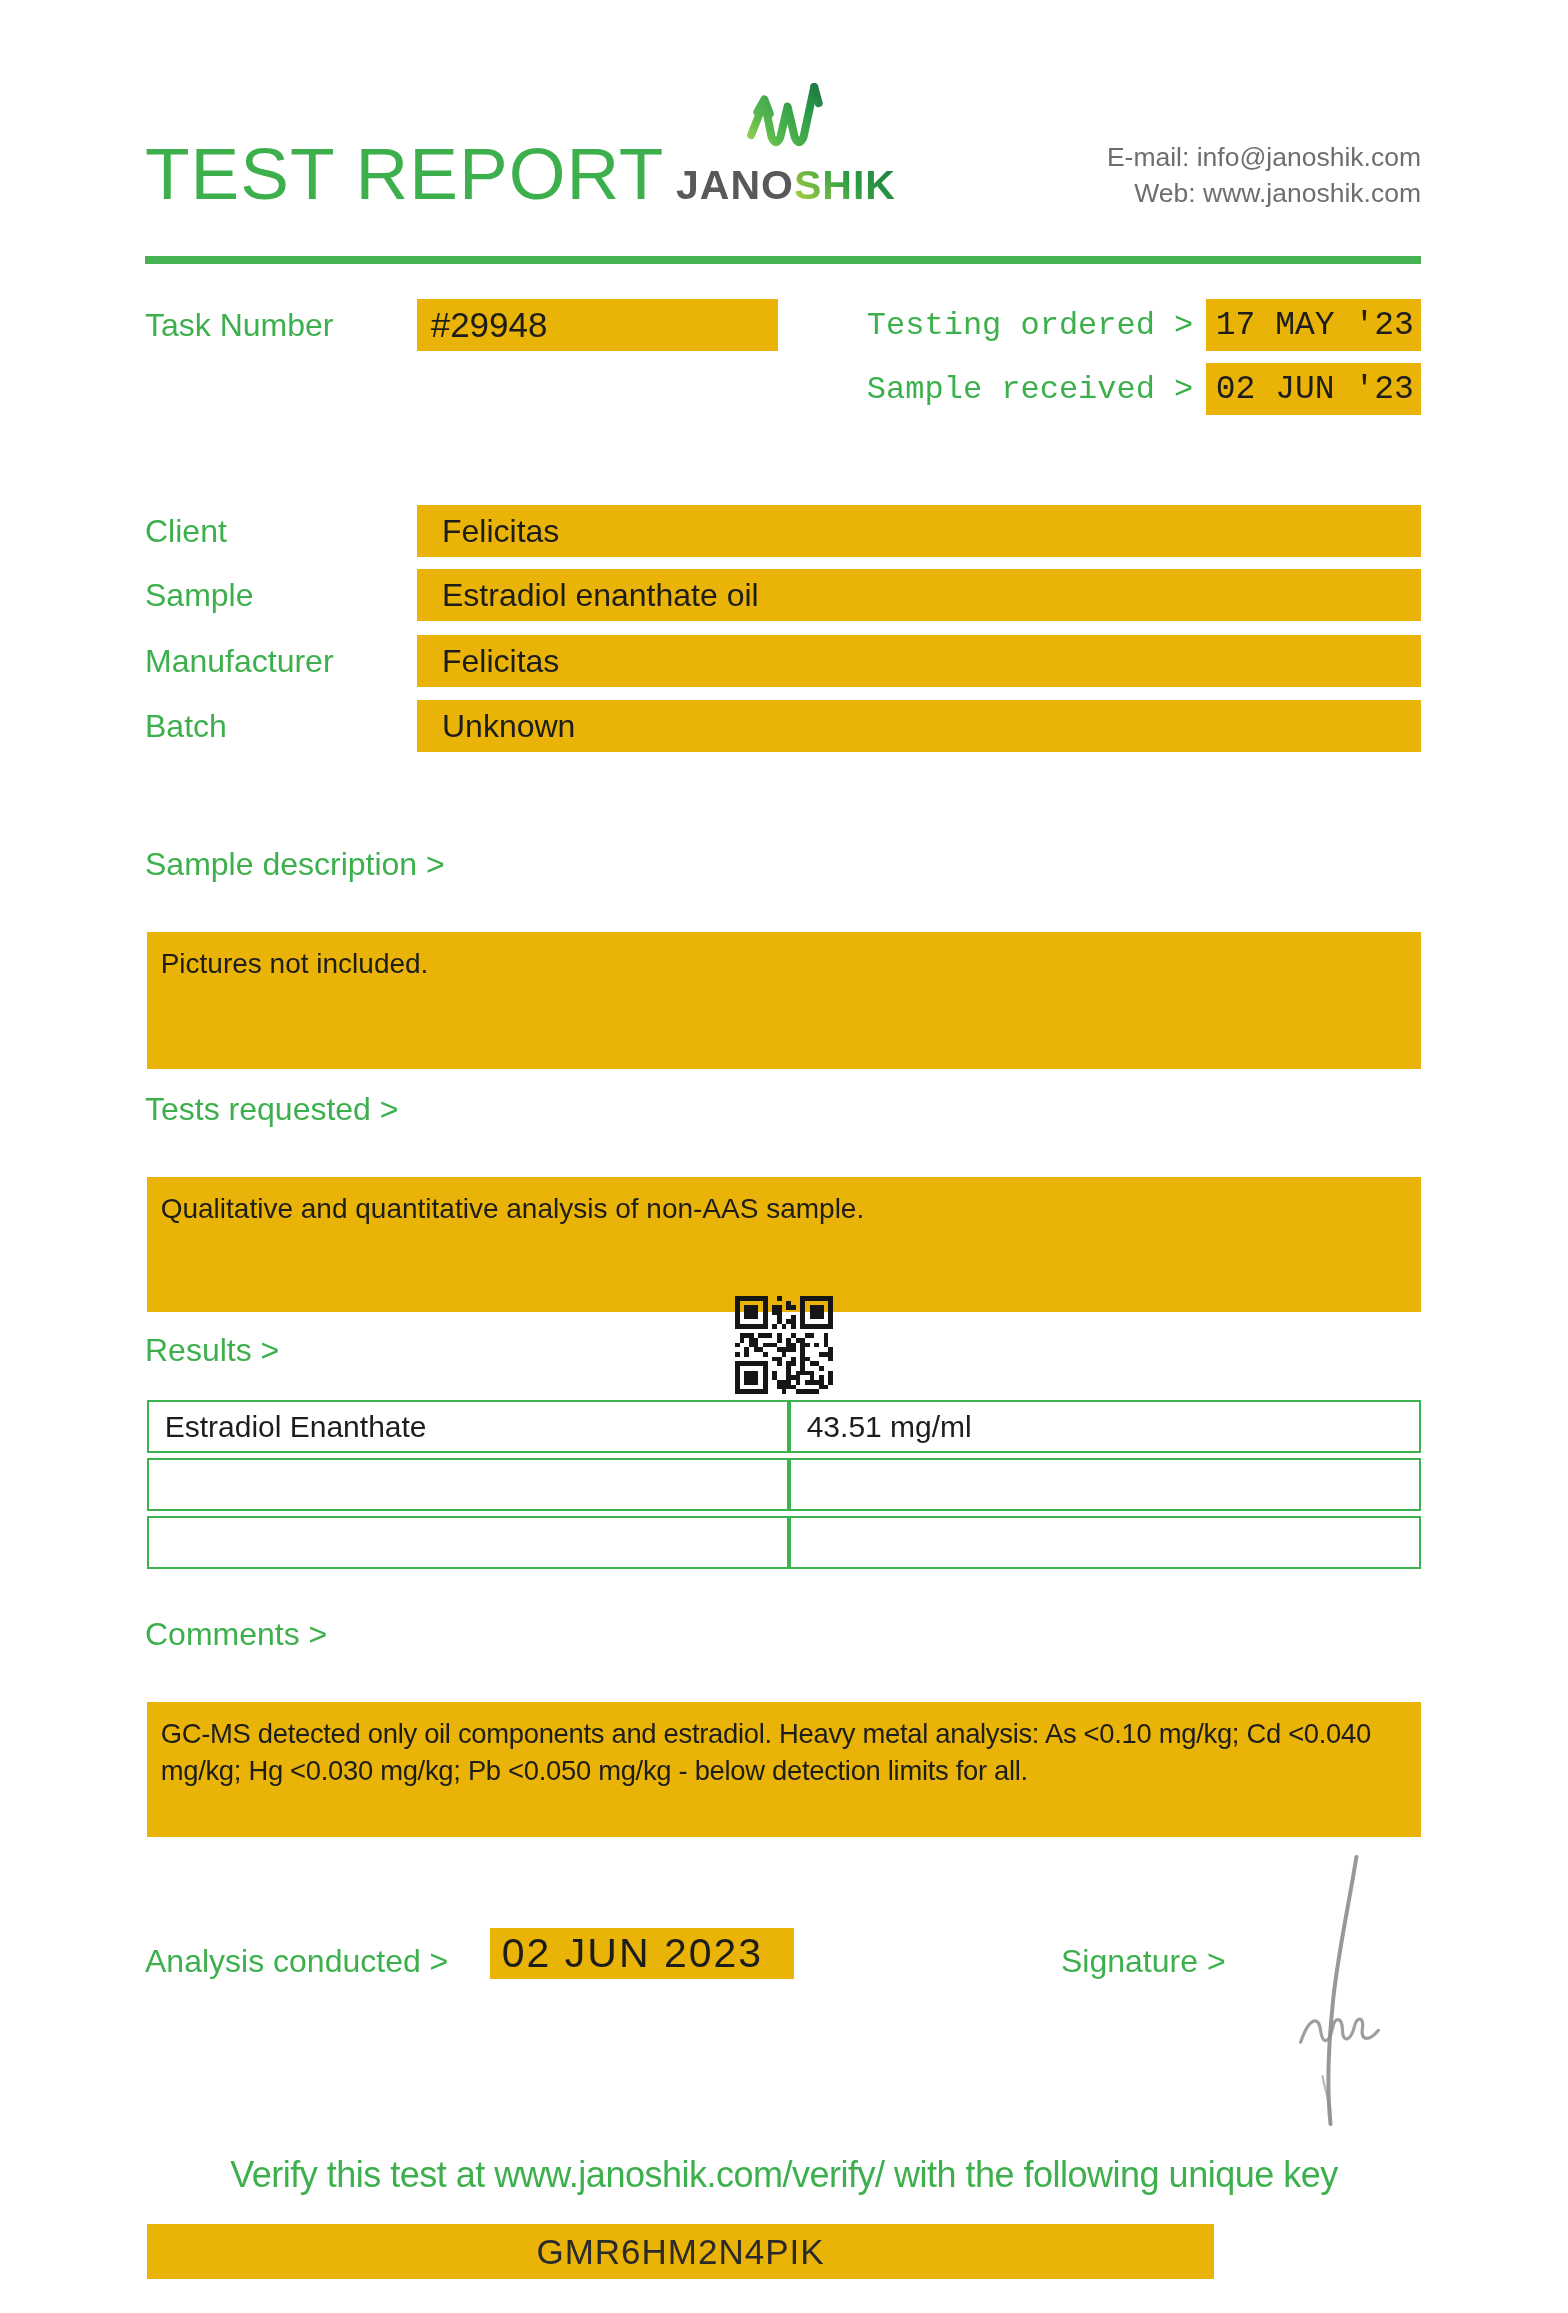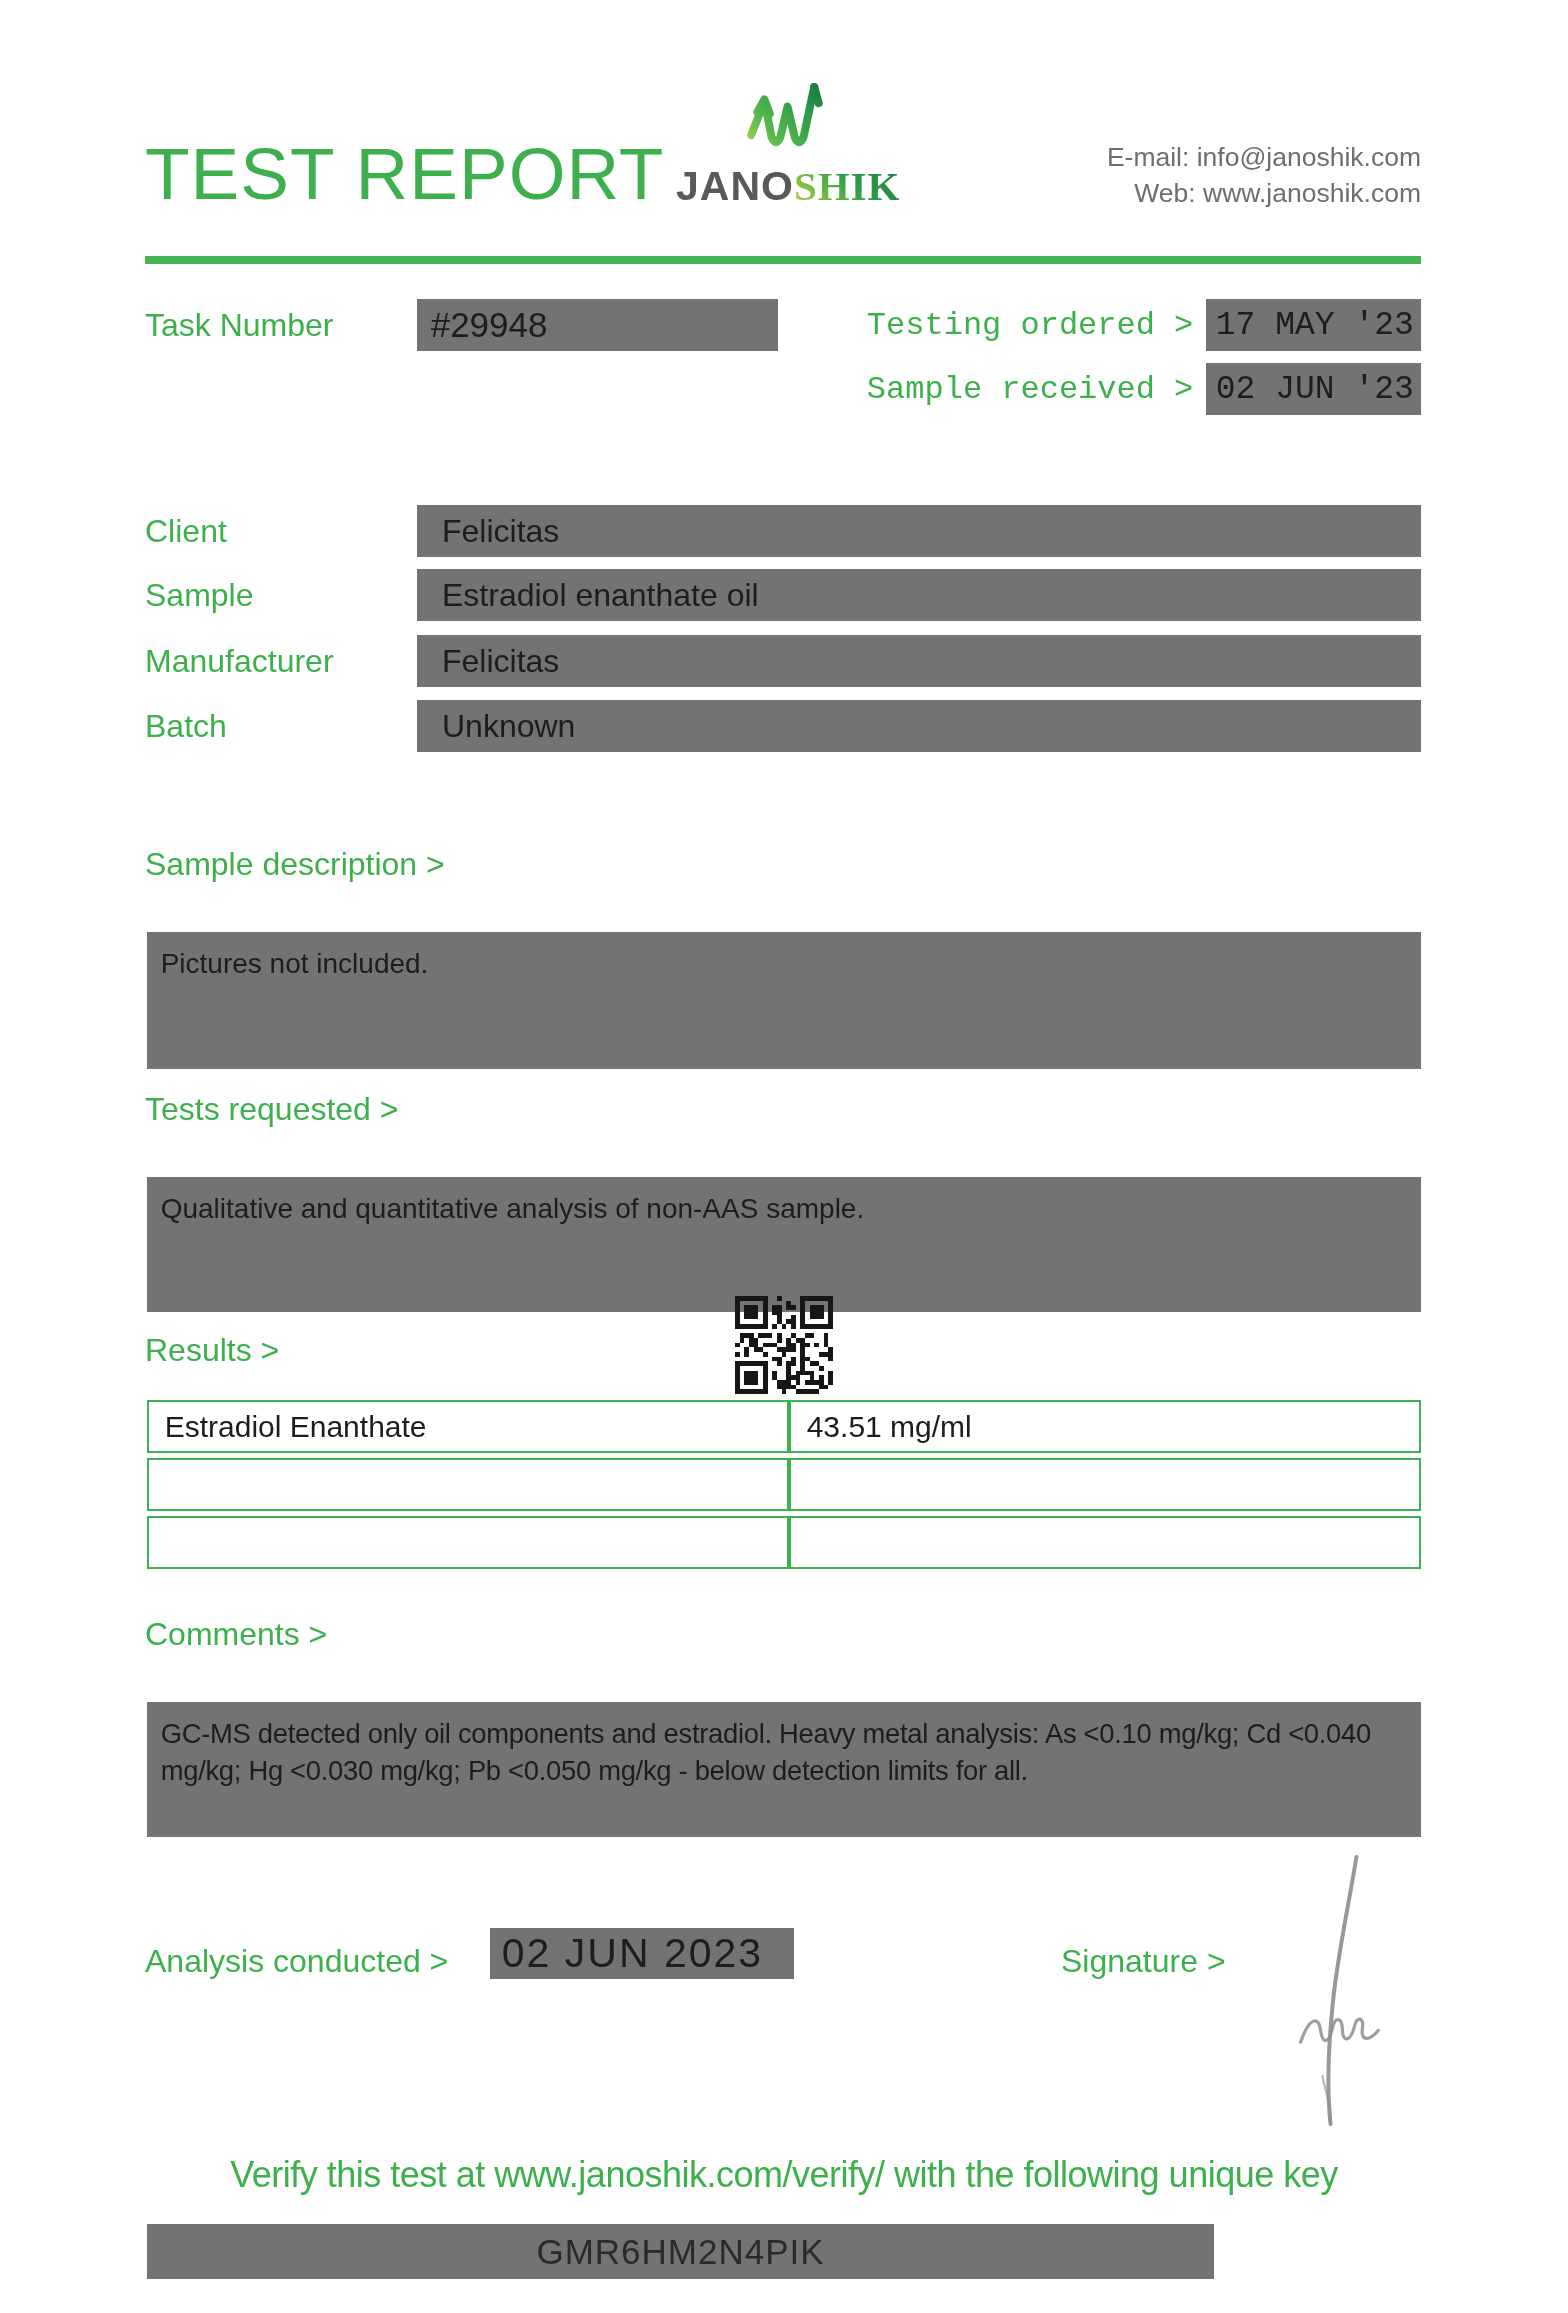--- a/index.html
+++ b/index.html
@@ -7,30 +7,30 @@
         font-family:"Liberation Sans",sans-serif;color:#1d1d1b;}
 
   
   .report-title{position:absolute;left:145px;top:137px;font-size:73px;line-height:1;
                 color:#3db04d;letter-spacing:1px;white-space:nowrap;}
   .logo{position:absolute;left:676px;top:80px;width:225px;}
   .logo-icon{position:absolute;left:63px;top:0;width:90px;height:80px;}
   .logo-word{position:absolute;left:0;top:82px;font-size:41px;font-weight:bold;letter-spacing:1px;white-space:nowrap;}
   .logo-word .gray{color:#58595b;}
   .logo-word .green{background:linear-gradient(45deg,#b9d43f,#2f9e44 55%,#1c7a41);
-                    -webkit-background-clip:text;background-clip:text;color:transparent;font-family:Liberation Serif, serif;}
+                    -webkit-background-clip:text;background-clip:text;color:transparent;}
   .contact{position:absolute;right:147px;top:139px;text-align:right;color:#6d6e71;
            font-size:26.5px;line-height:36px;white-space:nowrap;}
   .divider{position:absolute;left:145px;top:256px;width:1276px;height:7.8px;background:#45b352;}
 
   
   .task-row{position:absolute;left:145px;top:299px;height:52px;display:flex;align-items:center;}
   .green-label{color:#3db04d;font-size:32px;white-space:nowrap;}
   .task-row .green-label{width:272px;}
-  .gray-box{background:#737373;}
+  .gray-box{background:#eab308;}
   .task-value-box{width:361px;height:52px;display:flex;align-items:center;padding-left:13.7px;
                   box-sizing:border-box;font-size:35px;}
   .date-row{position:absolute;right:147px;height:52px;display:flex;align-items:center;gap:12.7px;font-family:Liberation Mono, monospace;}
   .date-row-1{top:299px;} .date-row-2{top:363px;}
   .date-box{width:215px;height:52px;display:flex;align-items:center;padding-left:9.8px;
             box-sizing:border-box;font-size:33px;white-space:nowrap;}
 
   
   .field-row{position:absolute;left:145px;width:1276px;height:52px;display:flex;align-items:center;}
   .field-label{width:272px;color:#3db04d;font-size:32px;}

